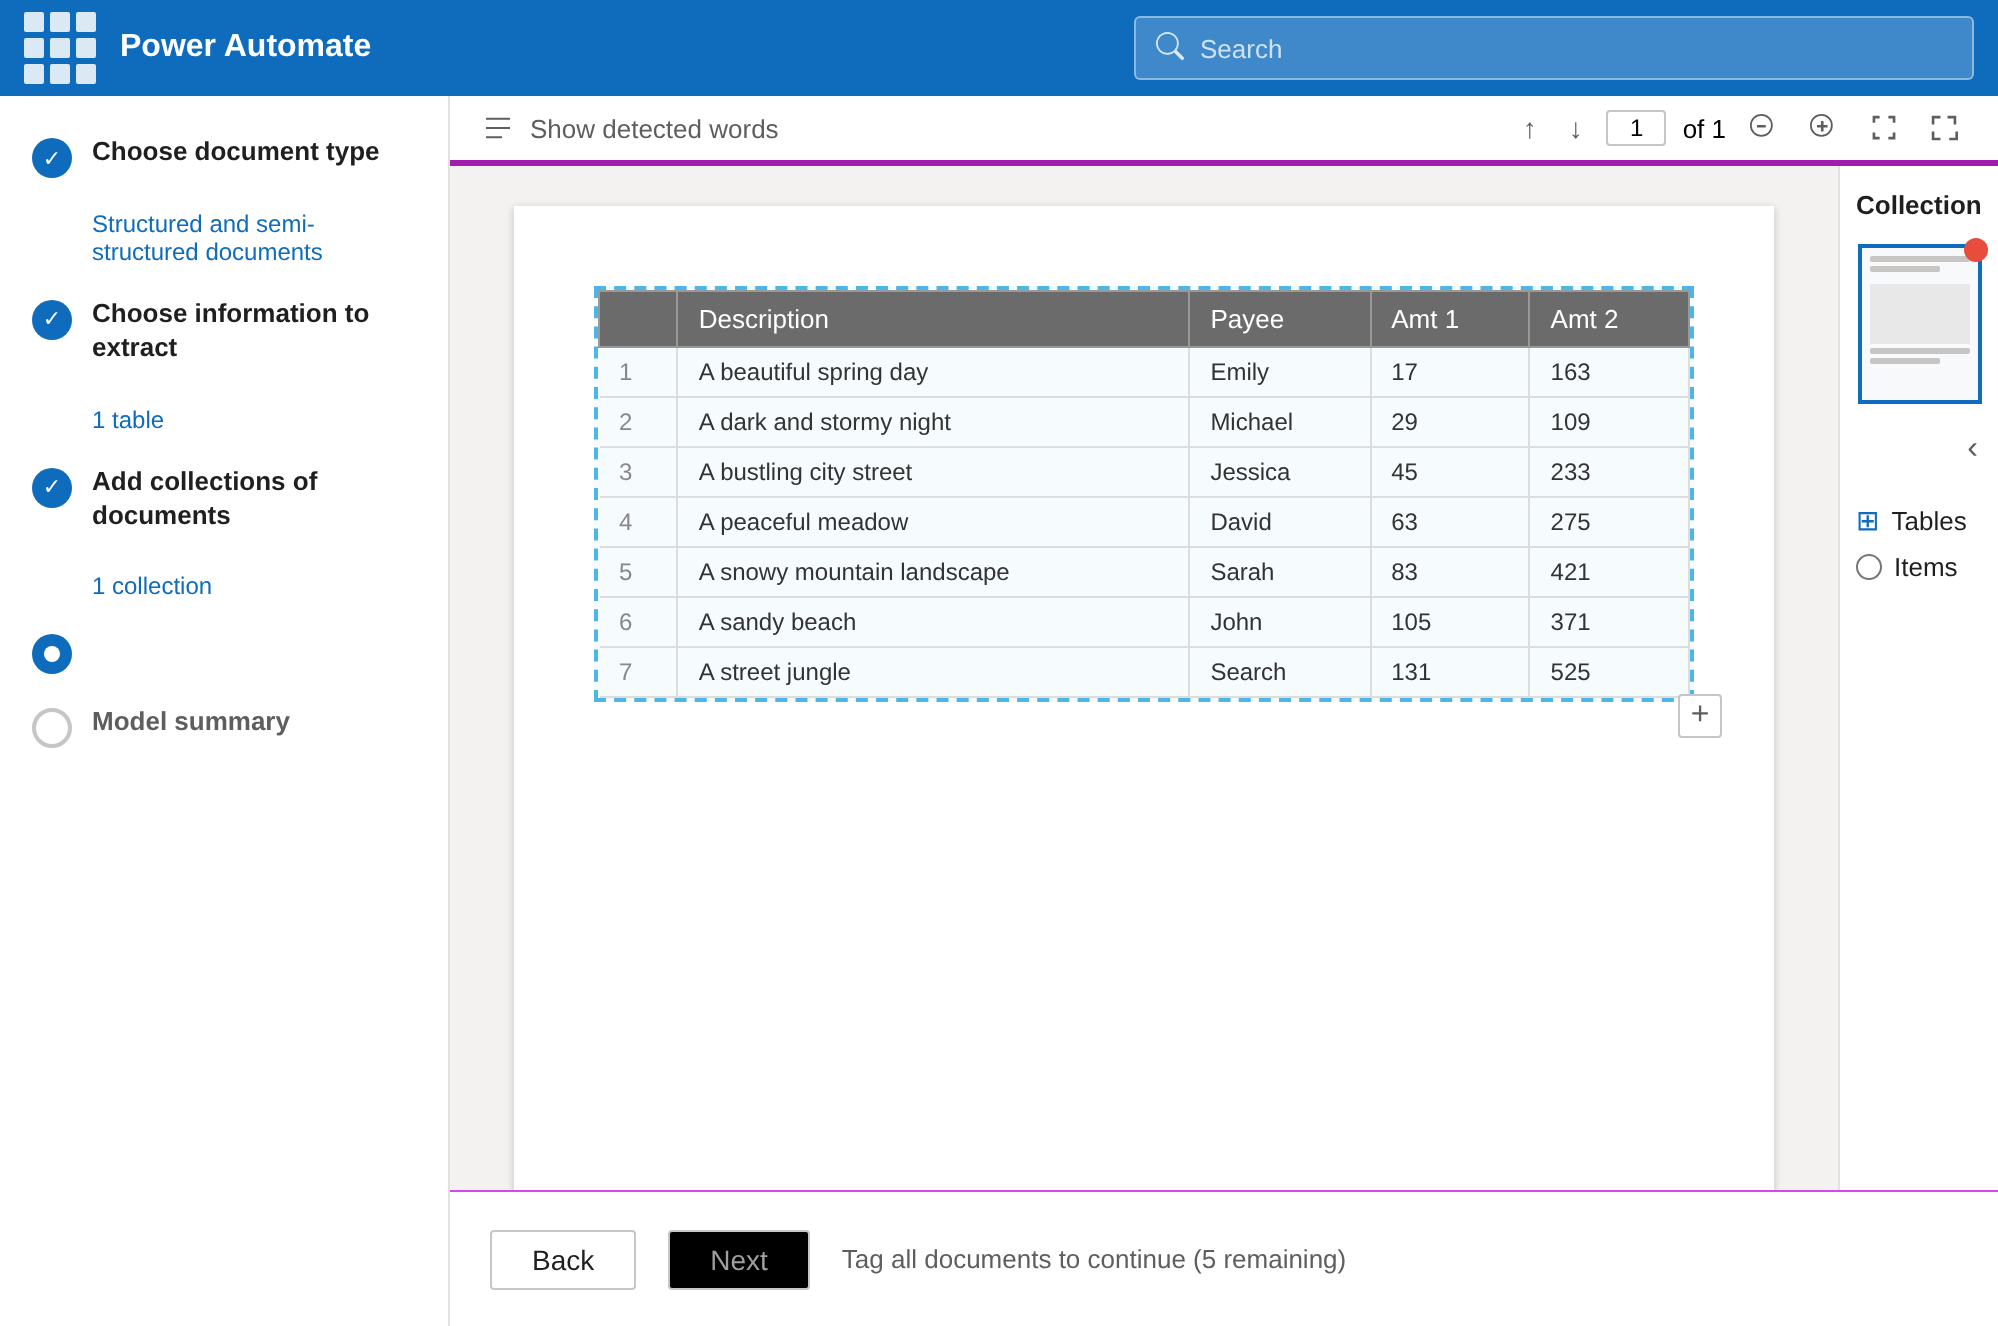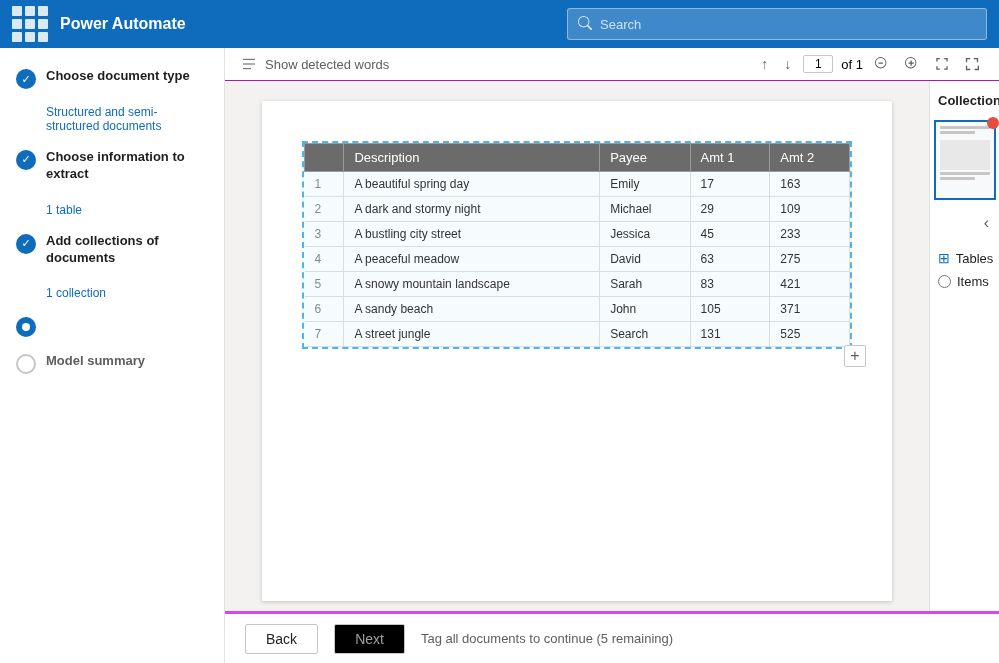--- a/index.html
+++ b/index.html
@@ -91,21 +91,21 @@
     .content-area {
       flex: 1;
       display: flex;
       flex-direction: column;
       overflow: hidden;
     }
 
     
     .doc-toolbar {
       background: #fff;
-      border-bottom: 1px solid #a21caf;
+      border-bottom: 3px solid #a21caf;
       display: flex;
       align-items: center;
       justify-content: space-between;
       padding: 6px 16px;
       flex-shrink: 0;
     }
     .doc-toolbar-left {
       display: flex;
       align-items: center;
       gap: 8px;
@@ -211,21 +211,21 @@
       color: #605e5c;
     }
 
     
     .doc-viewer::-webkit-scrollbar { width: 10px; }
     .doc-viewer::-webkit-scrollbar-track { background: #f3f2f1; }
     .doc-viewer::-webkit-scrollbar-thumb { background: #c8c6c4; border-radius: 5px; }
 
     
     .right-panel {
-      width: 70px;
+      width: 80px;
       background: #fff;
       border-left: 1px solid #e1e1e1;
       display: flex;
       flex-direction: column;
       align-items: center;
       padding: 12px 8px;
       gap: 12px;
       flex-shrink: 0;
     }
     .collection-title {
@@ -283,23 +283,23 @@
       cursor: pointer;
     }
     .panel-option input[type="radio"] { accent-color: #0f6cbd; }
     .panel-option-icon {
       color: #0f6cbd;
       font-size: 14px;
     }
 
     
     .bottom-bar {
-      height: 52px;
-      background: #fff;
-      border-top: 3px solid #d946ef;
+      height: 68px;
+      background: #fff;
+      border-top: 1px solid #d946ef;
       display: flex;
       align-items: center;
       padding: 0 20px;
       gap: 16px;
       flex-shrink: 0;
     }
     .btn-back {
       border: 1px solid #c8c6c4;
       background: #fff;
       color: #201f1e;

